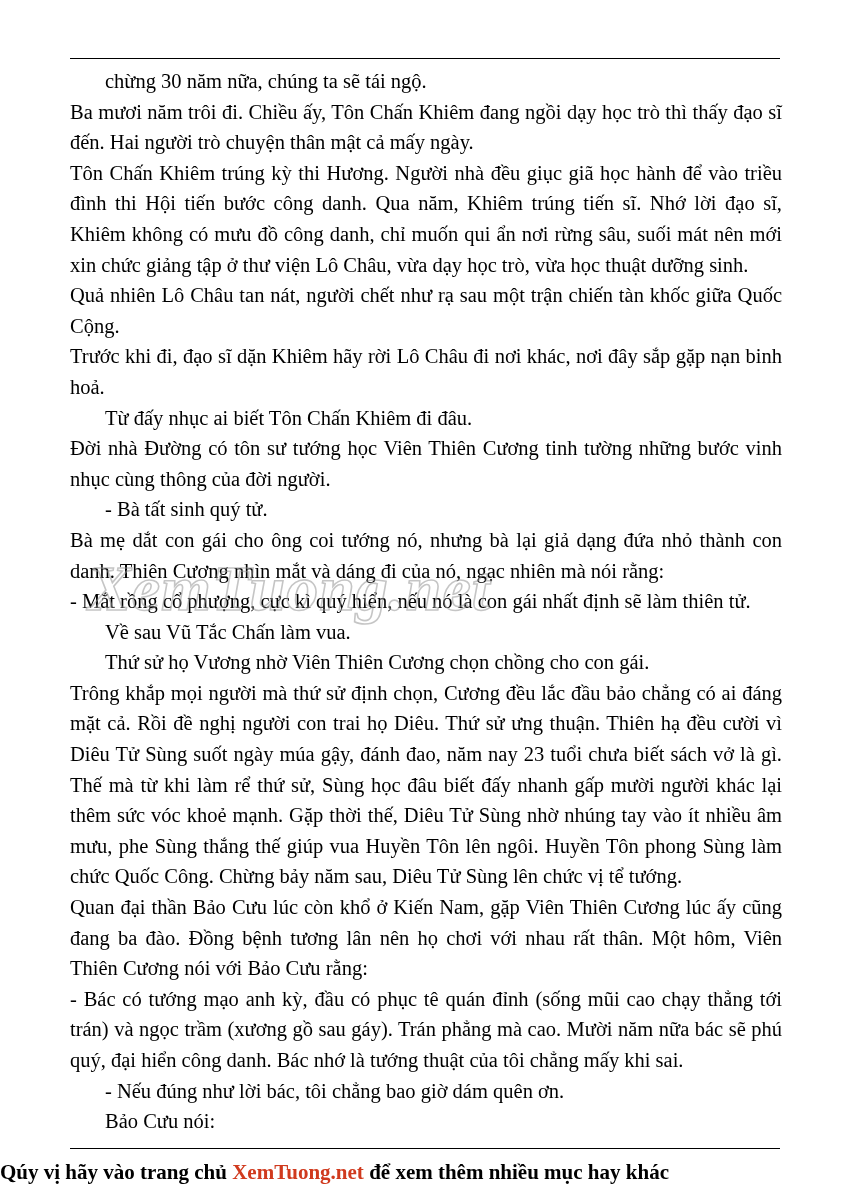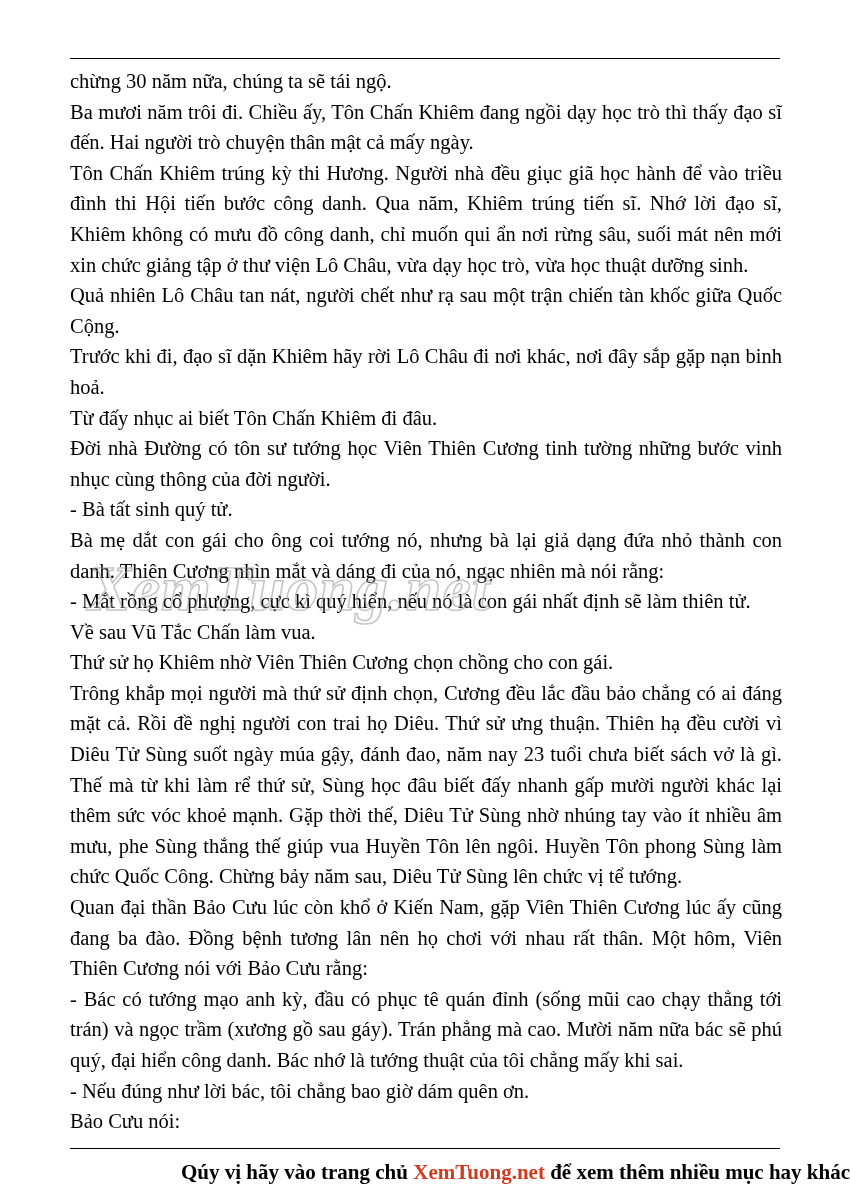--- a/index.html
+++ b/index.html
@@ -48,20 +48,21 @@
     margin: 0;
     font-size: 20.5px;
     line-height: 30.6px;
     text-align: justify;
     text-justify: inter-word;
     white-space: pre-wrap;
     hyphens: none;
   }
   .content p.nojust {
     text-align: left;
+    margin-left: 35px;
   }
   .watermark {
     position: absolute;
     left: 88px;
     top: 552px;
     width: 690px;
     height: 90px;
     font-family: "Liberation Serif", serif;
     font-size: 64px;
     font-weight: bold;
@@ -72,21 +73,21 @@
     text-shadow: 0 0 0 rgba(0,0,0,0);
     pointer-events: none;
     user-select: none;
     white-space: nowrap;
   }
   .footer {
     position: absolute;
     left: 0;
     top: 1160px;
     width: 850px;
-    text-align: right;
+    text-align: left;
     font-family: "Liberation Serif", serif;
     font-size: 21px;
     font-weight: bold;
     color: #000000;
   }
   .footer .brand {
     color: #d03a1e;
   }
 </style>
 </head>
@@ -101,21 +102,21 @@
     <p>Ba mươi năm trôi đi. Chiều ấy, Tôn Chấn Khiêm đang ngồi dạy học trò thì thấy đạo sĩ đến. Hai người trò chuyện thân mật cả mấy ngày.</p>
     <p>Tôn Chấn Khiêm trúng kỳ thi Hương. Người nhà đều giục giã học hành để vào triều đình thi Hội tiến bước công danh. Qua năm, Khiêm trúng tiến sĩ. Nhớ lời đạo sĩ, Khiêm không có mưu đồ công danh, chỉ muốn qui ẩn nơi rừng sâu, suối mát nên mới xin chức giảng tập ở thư viện Lô Châu, vừa dạy học trò, vừa học thuật dưỡng sinh.</p>
     <p>Quả nhiên Lô Châu tan nát, người chết như rạ sau một trận chiến tàn khốc giữa Quốc Cộng.</p>
     <p>Trước khi đi, đạo sĩ dặn Khiêm hãy rời Lô Châu đi nơi khác, nơi đây sắp gặp nạn binh hoả.</p>
     <p class="nojust">Từ đấy nhục ai biết Tôn Chấn Khiêm đi đâu.</p>
     <p>Đời nhà Đường có tôn sư tướng học Viên Thiên Cương tinh tường những bước vinh nhục cùng thông của đời người.</p>
     <p class="nojust">- Bà tất sinh quý tử.</p>
     <p>Bà mẹ dắt con gái cho ông coi tướng nó, nhưng bà lại giả dạng đứa nhỏ thành con danh. Thiên Cương nhìn mắt và dáng đi của nó, ngạc nhiên mà nói rằng:</p>
     <p>- Mắt rồng cổ phượng, cực kì quý hiển, nếu nó là con gái nhất định sẽ làm thiên tử.</p>
     <p class="nojust">Về sau Vũ Tắc Chấn làm vua.</p>
-    <p class="nojust">Thứ sử họ Khiêm nhờ Viên Thiên Cương chọn chồng cho con gái.</p>
+    <p class="nojust">Thứ sử họ Vương nhờ Viên Thiên Cương chọn chồng cho con gái.</p>
     <p>Trông khắp mọi người mà thứ sử định chọn, Cương đều lắc đầu bảo chẳng có ai đáng mặt cả. Rồi đề nghị người con trai họ Diêu. Thứ sử ưng thuận. Thiên hạ đều cười vì Diêu Tử Sùng suốt ngày múa gậy, đánh đao, năm nay 23 tuổi chưa biết sách vở là gì. Thế mà từ khi làm rể thứ sử, Sùng học đâu biết đấy nhanh gấp mười người khác lại thêm sức vóc khoẻ mạnh. Gặp thời thế, Diêu Tử Sùng nhờ nhúng tay vào ít nhiều âm mưu, phe Sùng thắng thế giúp vua Huyền Tôn lên ngôi. Huyền Tôn phong Sùng làm chức Quốc Công. Chừng bảy năm sau, Diêu Tử Sùng lên chức vị tể tướng.</p>
     <p>Quan đại thần Bảo Cưu lúc còn khổ ở Kiến Nam, gặp Viên Thiên Cương lúc ấy cũng đang ba đào. Đồng bệnh tương lân nên họ chơi với nhau rất thân. Một hôm, Viên Thiên Cương nói với Bảo Cưu rằng:</p>
     <p>- Bác có tướng mạo anh kỳ, đầu có phục tê quán đỉnh (sống mũi cao chạy thẳng tới trán) và ngọc trầm (xương gồ sau gáy). Trán phẳng mà cao. Mười năm nữa bác sẽ phú quý, đại hiển công danh. Bác nhớ là tướng thuật của tôi chẳng mấy khi sai.</p>
     <p class="nojust">- Nếu đúng như lời bác, tôi chẳng bao giờ dám quên ơn.</p>
     <p class="nojust">Bảo Cưu nói:</p>
   </div>
 
   <div class="watermark">XemTuong.net</div>
 
   <div class="bottom-rule"></div>

